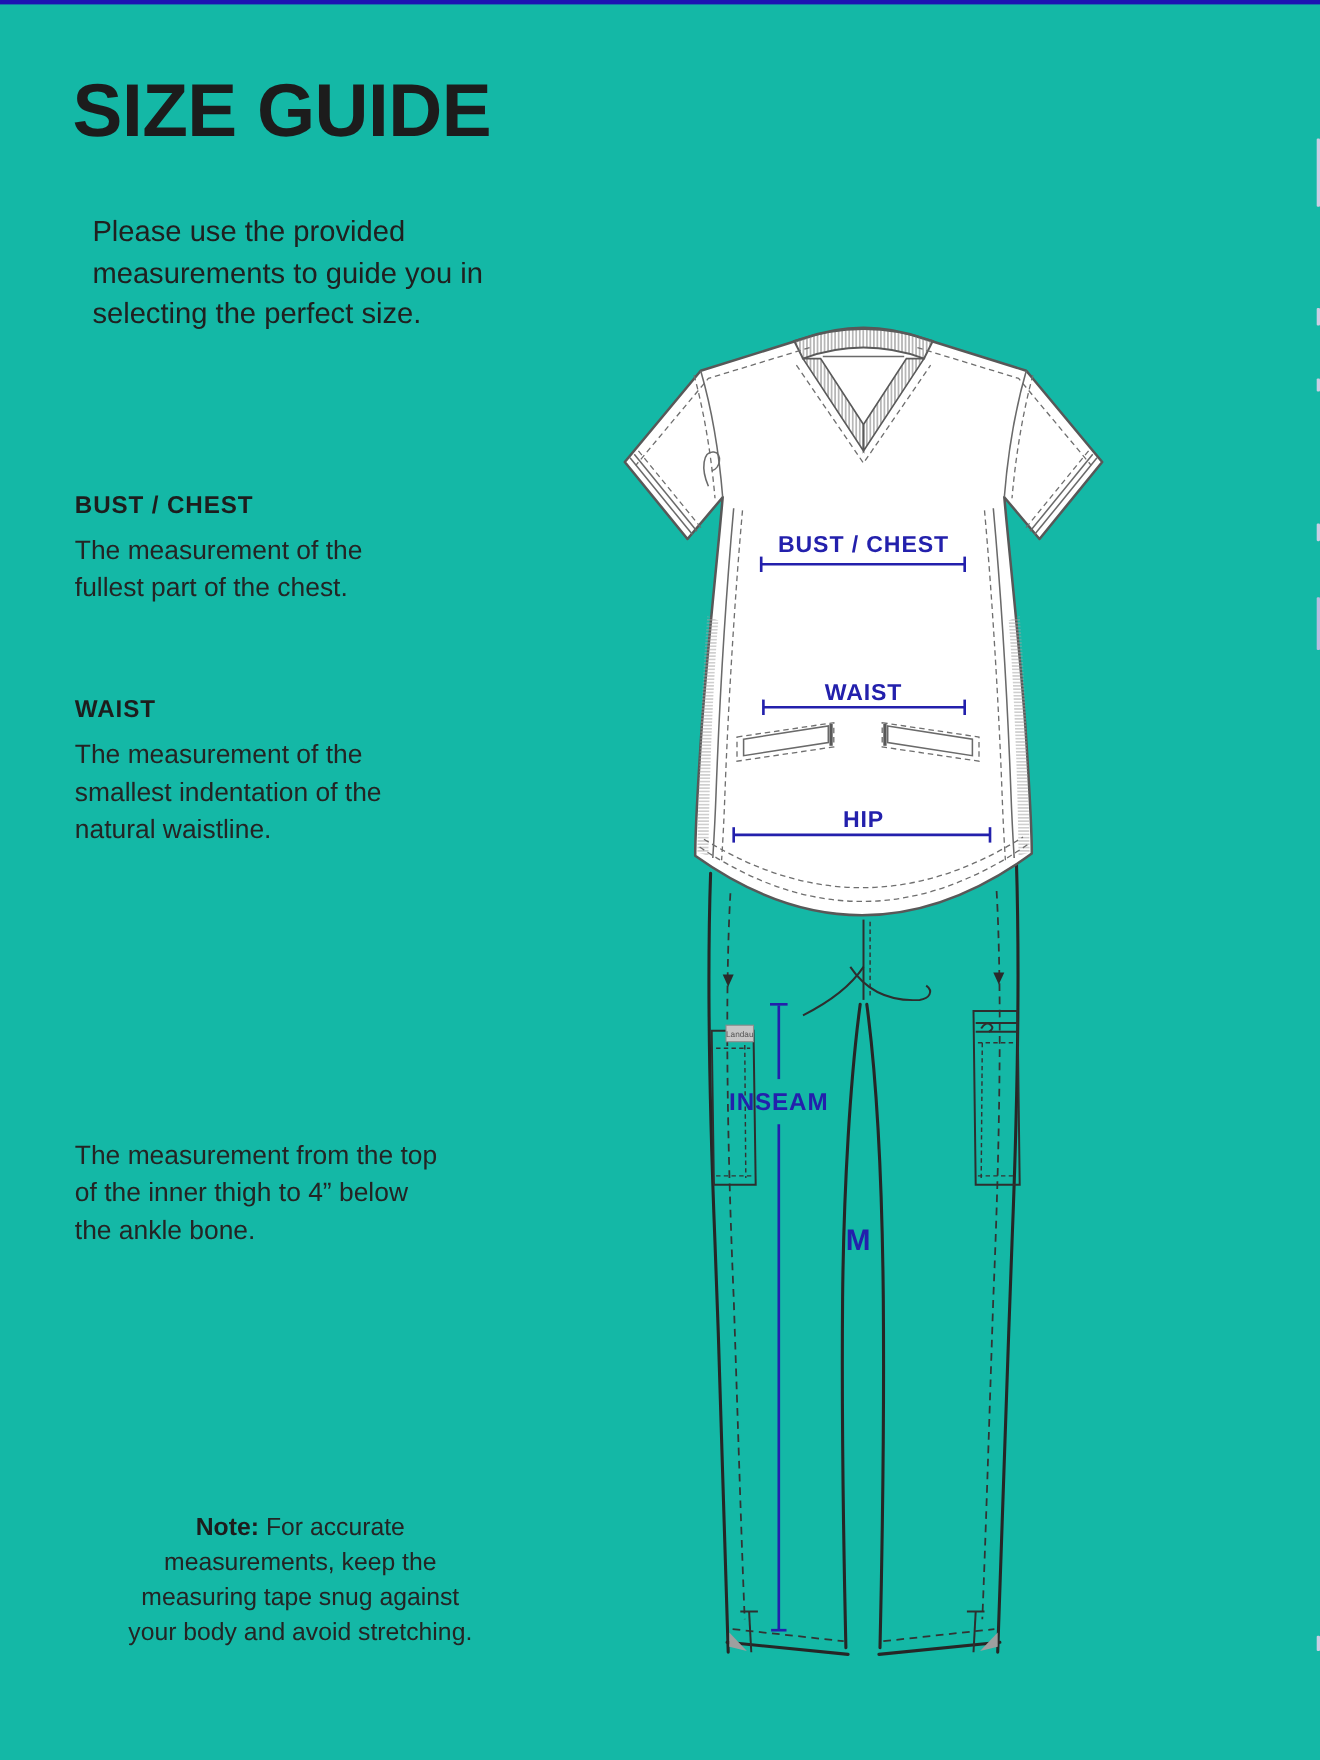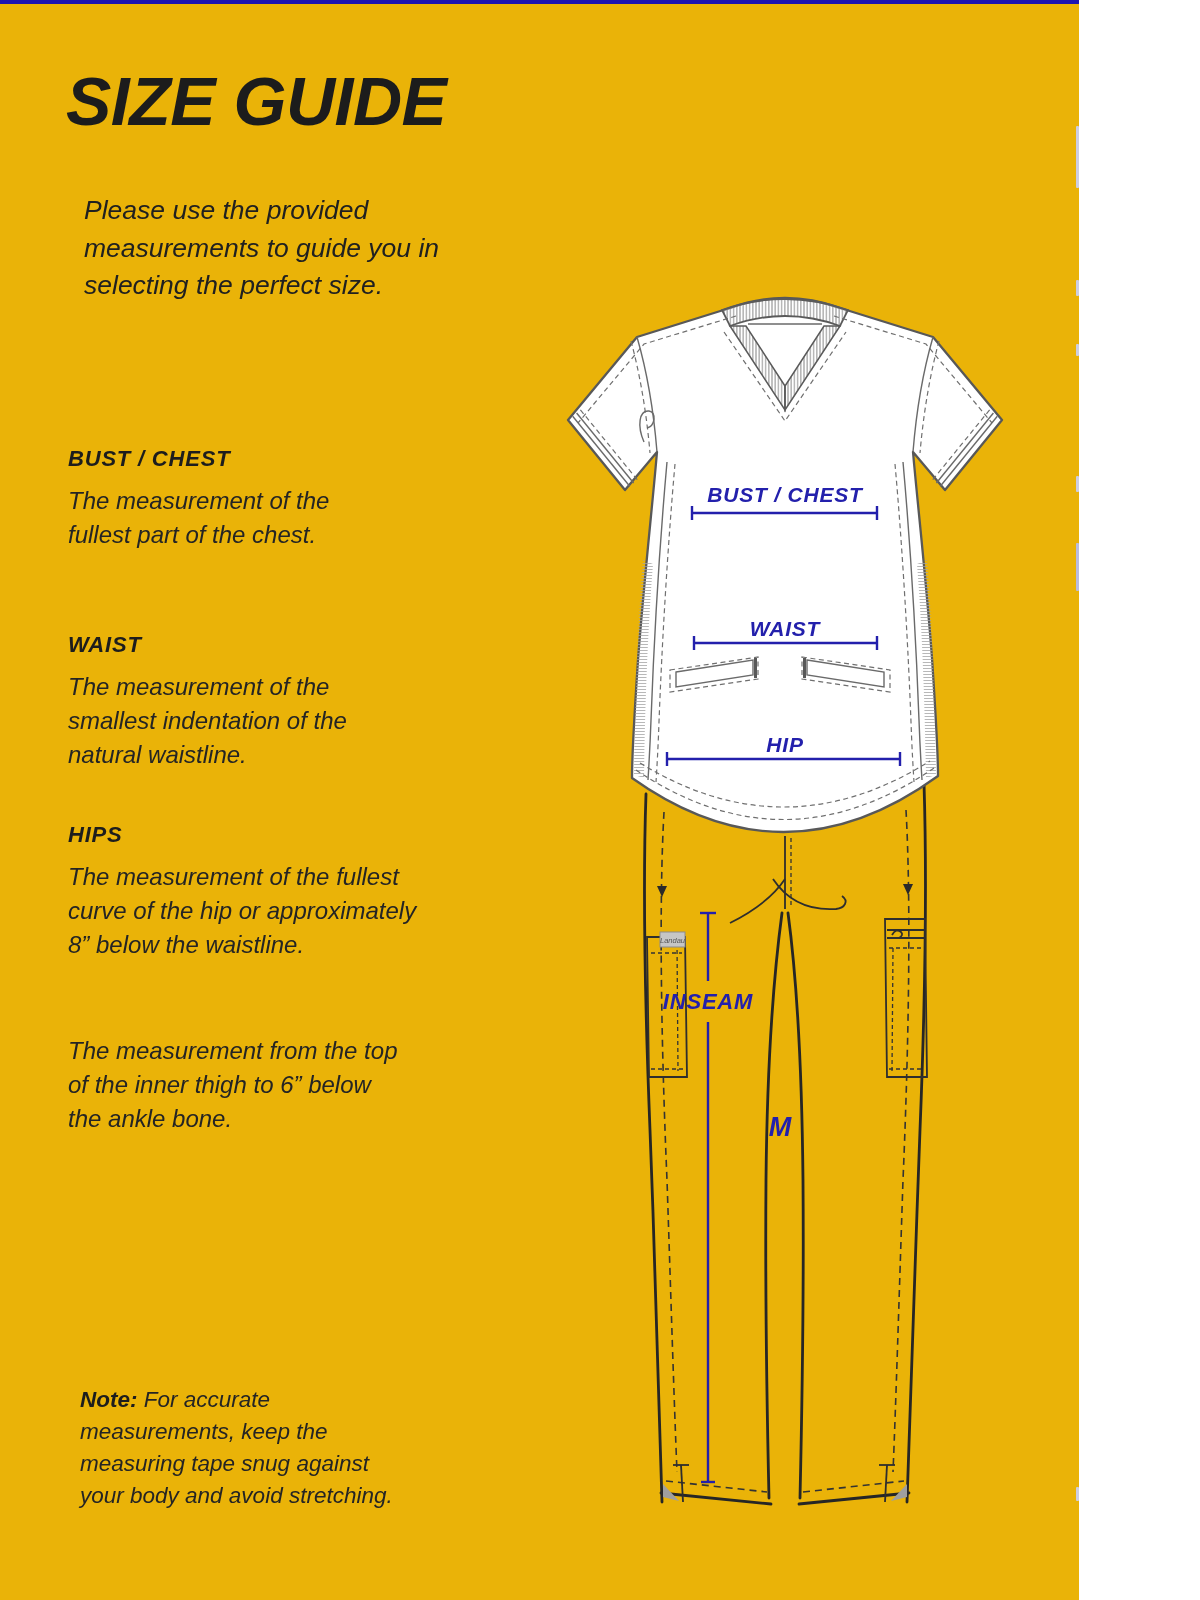--- a/index.html
+++ b/index.html
@@ -1,27 +1,27 @@
 <!DOCTYPE html>
 <html><head>
 <meta charset="utf-8">
 <style>
   html,body{margin:0;padding:0;background:#fff;}
-  .canvas{position:relative;width:1079px;height:1600px;background:#eab308;overflow:hidden;
-          font-family:"Liberation Sans","DejaVu Sans",sans-serif;color:#1f1f1f;font-style:italic;}
+  .canvas{position:relative;width:1200px;height:1600px;background:#14b8a6;overflow:hidden;
+          font-family:"Liberation Sans","DejaVu Sans",sans-serif;color:#1f1f1f;}
   .top-border{position:absolute;top:0;left:0;width:1200px;height:4px;background:#1d14b2;}
   .page-title{position:absolute;left:66px;top:62px;margin:0;font-size:68px;font-weight:700;
               letter-spacing:-0.5px;color:#1c1c1c;}
   .intro{position:absolute;left:68px;top:176px;margin:16px;font-size:26.5px;line-height:1.42;
          white-space:pre-line;color:#202020;}
   .measure-section{position:absolute;left:68px;width:460px;}
   .measure-section h2{margin:0;font-size:22px;font-weight:700;letter-spacing:0.8px;color:#1d1d1d;}
   .measure-section p{margin:12px 0 0 0;font-size:24px;line-height:1.41;white-space:pre-line;color:#242424;}
   .s0{top:446px}.s1{top:632px}.s2{top:822px}.s3{top:1022px}
-  .note{position:absolute;left:68px;top:1372px;width:410px;margin:12px;font-size:22.5px;line-height:1.42;color:#242424;}
+  .note{position:absolute;left:68px;top:1372px;width:410px;margin:0;font-size:22.5px;line-height:1.42;color:#242424;text-align:center;}
   .note strong{font-weight:700;color:#1d1d1d;}
   .note span{white-space:pre-line;}
   svg.diagram{position:absolute;left:540px;top:280px;}
   .tfill{fill:#ffffff;stroke:#585858;stroke-width:2.3;stroke-linejoin:round;}
   .tthin{stroke:#6a6a6a;stroke-width:1.4;fill:none;}
   .tdash{stroke:#6f6f6f;stroke-width:1.2;fill:none;stroke-dasharray:5 3.5;}
   .pline{stroke:#262626;stroke-width:2.8;fill:none;stroke-linecap:round;}
   .pthin{stroke:#2e2e2e;stroke-width:1.8;fill:none;}
   .pdash{stroke:#333333;stroke-width:1.6;fill:none;stroke-dasharray:7 5;}
   .pdash2{stroke:#333333;stroke-width:1.3;fill:none;stroke-dasharray:4 3;}
@@ -49,29 +49,23 @@
     <h2>BUST / CHEST</h2>
     <p>The measurement of the
 fullest part of the chest.</p>
   </section>
   <section class="measure-section s1">
     <h2>WAIST</h2>
     <p>The measurement of the
 smallest indentation of the
 natural waistline.</p>
   </section>
-  <section class="measure-section s2">
-    <h2>HIPS</h2>
-    <p>The measurement of the fullest
-curve of the hip or approximately
-8” below the waistline.</p>
-  </section>
   <section class="measure-section s3">
     <p>The measurement from the top
-of the inner thigh to 6” below
+of the inner thigh to 4” below
 the ankle bone.</p>
   </section>
 
   <p class="note"><strong>Note:</strong> <span>For accurate
 measurements, keep the
 measuring tape snug against
 your body and avoid stretching.</span></p>
 
   <svg class="diagram" width="480" height="1240" viewBox="0 0 480 1240">
     <defs>

